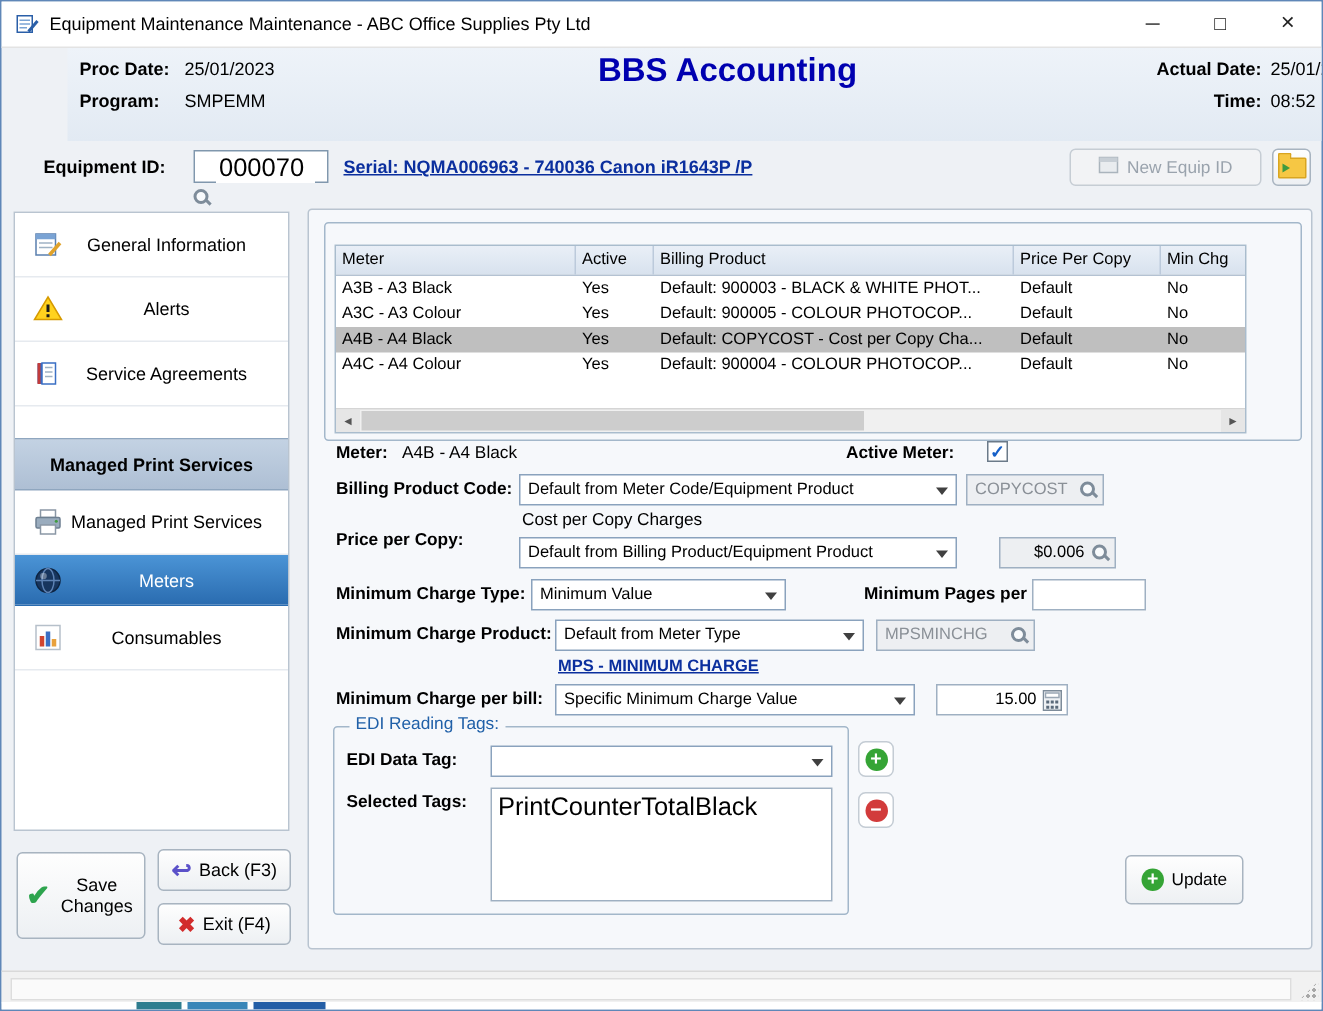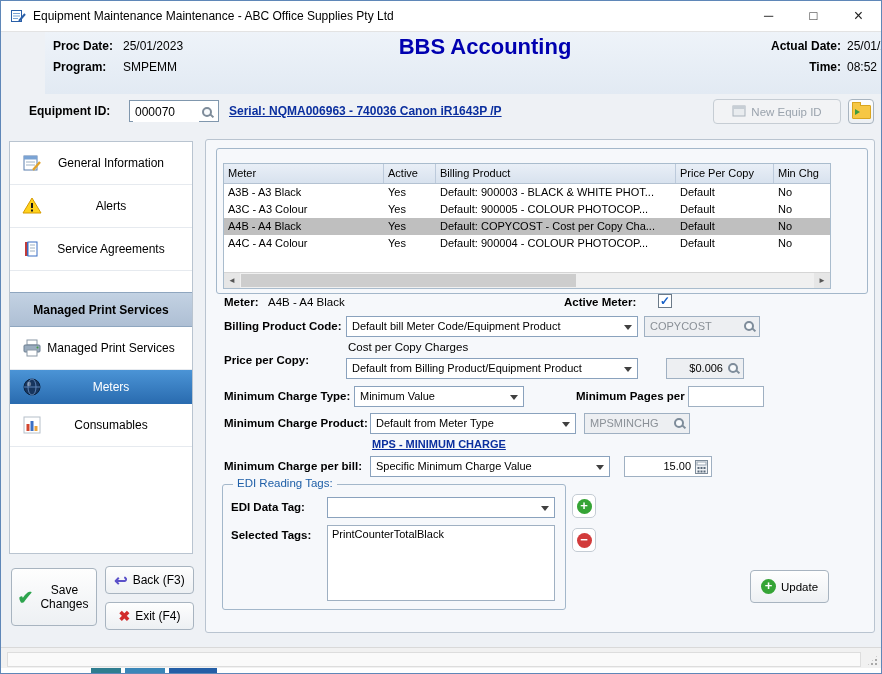--- a/index.html
+++ b/index.html
@@ -22,21 +22,21 @@
   .app-title{font-size:22px;font-weight:bold;color:#0000b0;}
   .screen-title{font-size:16px;font-weight:bold;color:#0000b0;margin-top:2px;}
   .hdr-right{position:absolute;right:10px;top:7px;font-size:12px;}
   .hdr-right .row{margin-bottom:7px;text-align:right;}
   .hdr-right .lbl{display:inline-block;text-align:right;margin-right:6px;}
   .hdr-right .val{display:inline-block;width:68px;text-align:left;}
 
   
   .eq-label{position:absolute;left:28px;top:103px;font-size:12px;font-weight:bold;}
   .eq-input-wrap{position:absolute;left:128px;top:99px;width:90px;height:22px;background:#fff;border:1px solid #8097ad;box-sizing:border-box;}
-  .eq-input{border:0;outline:0;width:62px;height:18px;margin:1px 0 0 3px;font-size:12px;font-family:"Liberation Sans",sans-serif;}
+  .eq-input{border:0;outline:0;width:62px;height:18px;margin:1px 0 0 14px;font-size:17px;font-family:"Liberation Sans",sans-serif;}
   .link{color:#0b2f9e;text-decoration:underline;font-weight:bold;font-size:12px;}
   .serial{position:absolute;left:228px;top:103px;}
 
   .btn{position:absolute;background:linear-gradient(#fefefe,#edf0f3);border:1px solid #a8b4c0;border-radius:4px;display:flex;align-items:center;justify-content:center;gap:5px;font-size:11.5px;box-sizing:border-box;color:#000;}
   .btn.disabled{color:#9aa3ad;background:#f2f3f5;border-color:#c6cdd4;}
 
   
   .folder{position:relative;width:17px;height:12px;background:#f6c744;border:1px solid #d9a520;border-radius:1px;}
   .folder::before{content:"";position:absolute;left:-1px;top:-4px;width:7px;height:3px;background:#f6c744;border:1px solid #d9a520;border-bottom:0;border-radius:1px 1px 0 0;}
   .folder::after{content:"";position:absolute;left:2px;top:3px;border-top:3px solid transparent;border-bottom:3px solid transparent;border-left:5px solid #3f9b3f;}
@@ -85,21 +85,21 @@
   .field{position:absolute;background:#edeff2;border:1px solid #9fb0c2;height:21px;box-sizing:border-box;font-size:11px;line-height:19px;padding:0 20px 0 5px;white-space:nowrap;overflow:hidden;}
   .field.white{background:#fff;}
   .field.gray-text{color:#8a9097;}
   .field.ra{text-align:right;}
   .field .icon-right{position:absolute;right:3px;top:3px;}
   .mag{width:13px;height:13px;display:inline-block;position:relative;}
   .mag::before{content:"";position:absolute;left:1px;top:1px;width:6px;height:6px;border:2px solid #7e8c9a;border-radius:50%;background:#f8fafc;}
   .mag::after{content:"";position:absolute;left:9px;top:9px;width:4px;height:2px;background:#7e8c9a;transform:rotate(45deg);}
   .inp{position:absolute;background:#fff;border:1px solid #9fb0c2;height:21px;box-sizing:border-box;font-size:11px;padding:0 4px;font-family:"Liberation Sans",sans-serif;}
   .cb{position:absolute;width:14px;height:14px;background:#fff;border:1px solid #6b7a89;font-size:12px;font-weight:bold;color:#1660c8;line-height:12px;text-align:center;box-sizing:border-box;}
-  .listbox{position:absolute;background:#fff;border:1px solid #9fb0c2;box-sizing:border-box;font-size:11px;}
+  .listbox{position:absolute;background:#fff;border:1px solid #9fb0c2;box-sizing:border-box;font-size:17px;}
   .listbox .item{padding:2px 4px;white-space:nowrap;}
   .sq-btn{position:absolute;width:24px;height:24px;background:#fff;border:1px solid #c4ccd4;border-radius:5px;display:flex;align-items:center;justify-content:center;box-sizing:border-box;}
   .circle{width:15px;height:15px;border-radius:50%;color:#fff;font-weight:bold;text-align:center;line-height:14px;font-size:13px;display:inline-block;}
   .circle.green{background:#35a435;}
   .circle.red{background:#d23b3b;}
   .update-btn{left:544px;top:430px;width:79px;height:33px;}
   .link-small{position:absolute;font-size:11px;color:#0b2f9e;text-decoration:underline;font-weight:bold;white-space:nowrap;}
 
   
   .statusbar{position:absolute;left:0;top:646px;width:100%;height:21px;background:#f1f1f1;border-top:1px solid #d9d9d9;}
@@ -287,23 +287,23 @@
       </div>
     </div>
 
     <span class="flabel" style="left:18px;top:156px;">Meter:</span>
     <span class="ftext" style="left:62px;top:156px;">A4B - A4 Black</span>
     <span class="flabel" style="left:358px;top:156px;">Active Meter:</span>
     <span class="cb" style="left:452px;top:154px;">✓</span>
 
     <span class="flabel" style="left:18px;top:180px;">Billing Product Code:</span>
     <div class="dd" style="left:140px;top:176px;width:292px;">
-      <span>Default bill Meter Code/Equipment Product</span>
-    </div>
-    <div class="field gray-text" style="left:438px;top:176px;width:116px;">
+      <span>Default from Meter Code/Equipment Product</span>
+    </div>
+    <div class="field gray-text" style="left:438px;top:176px;width:92px;">
       <span>COPYCOST</span>
       <span class="mag icon-right"></span>
     </div>
     <span class="ftext" style="left:142px;top:201px;">Cost per Copy Charges</span>
 
     <span class="flabel" style="left:18px;top:214px;">Price per Copy:</span>
     <div class="dd" style="left:140px;top:218px;width:292px;">
       <span>Default from Billing Product/Equipment Product</span>
     </div>
     <div class="field ra" style="left:460px;top:218px;width:78px;">

